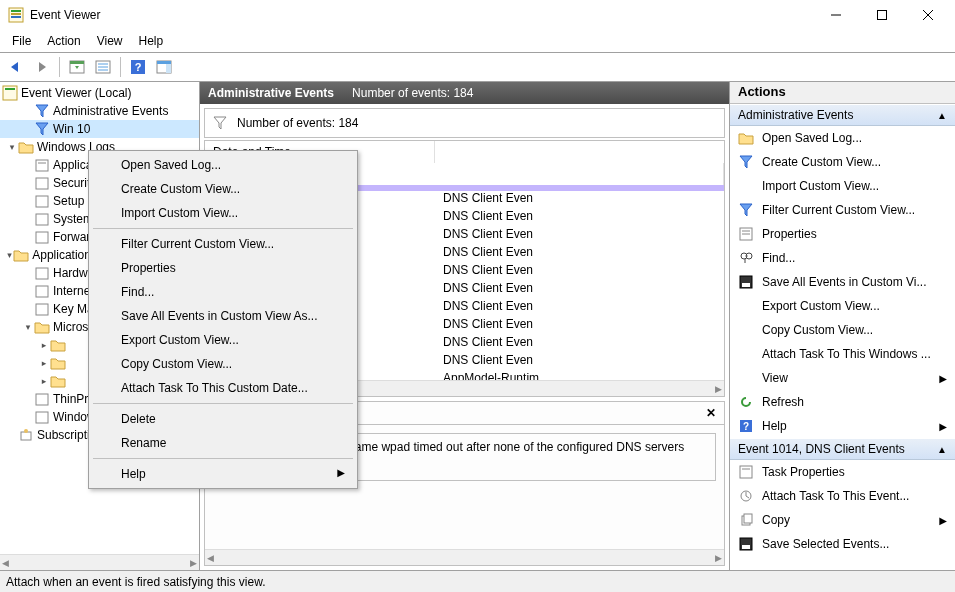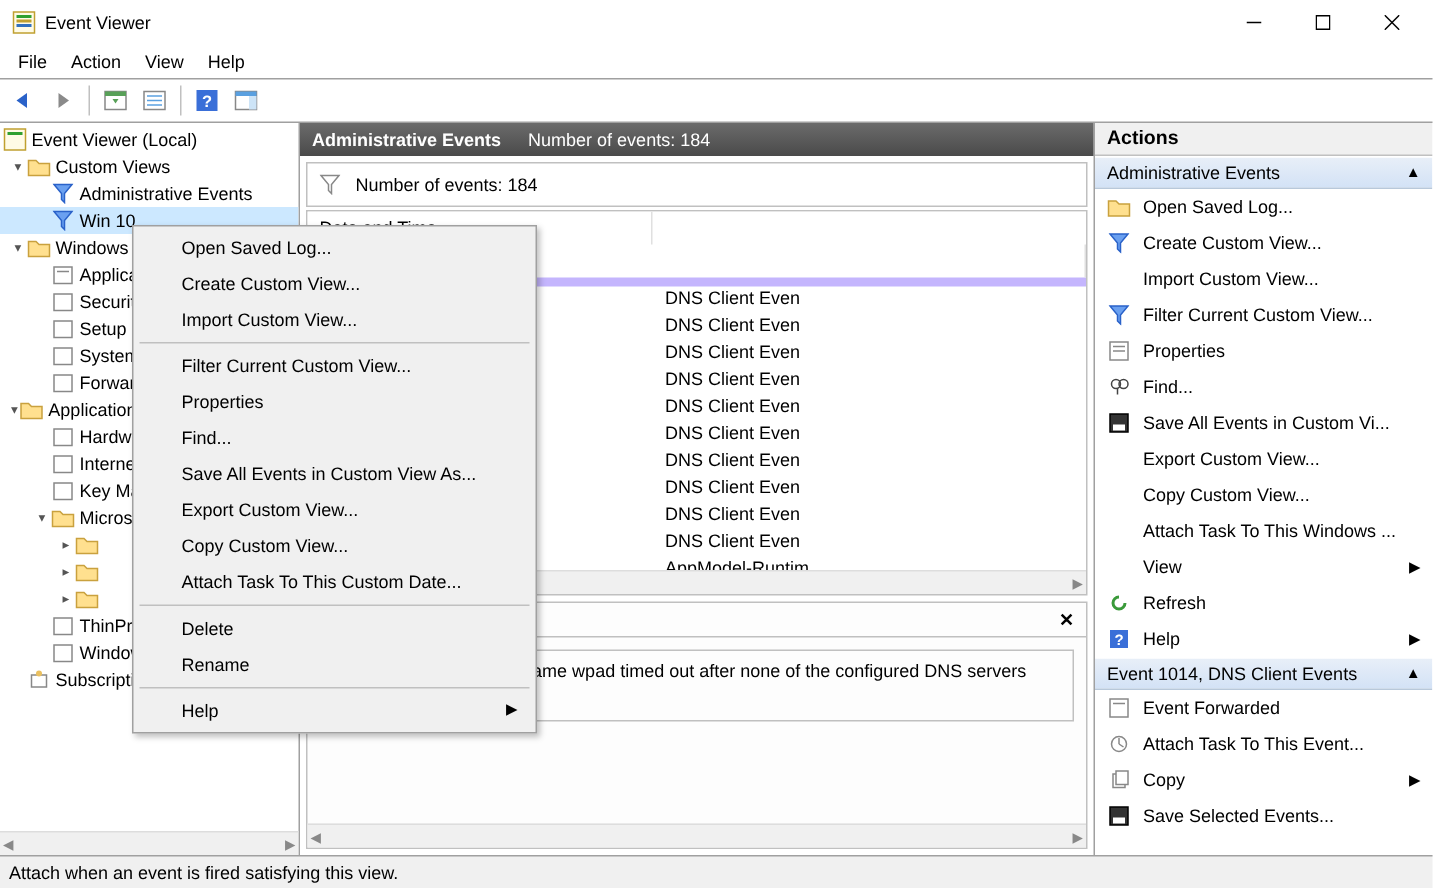--- a/index.html
+++ b/index.html
@@ -169,29 +169,20 @@
     <div class="tree">
       <div class="tree-row" style="padding-left:2px;">
         <span class="tree-icon">
             <svg width="16" height="16">
               <rect x="1" y="1" width="14" height="14" fill="#fffbe6" stroke="#c0a030"></rect>
               <rect x="3" y="3" width="10" height="2" fill="#30a030"></rect>
             </svg>
           </span>
         <span class="tree-label">Event Viewer (Local)</span>
       </div>
-      <div class="tree-row" style="padding-left:6px;">
-        <span class="tri open"></span>
-        <span class="tree-icon">
-            <svg width="16" height="14">
-              <path d="M1 3h5l2 2h7v8H1z" fill="#ffe08f" stroke="#c9a13e"></path>
-            </svg>
-          </span>
-        <span class="tree-label">Custom Views</span>
-      </div>
       <div class="tree-row" style="padding-left:34px;">
         <span class="tree-icon">
             <svg width="14" height="14">
               <polygon points="1,1 13,1 8,7 8,13 6,11 6,7" fill="#6aa0f0" stroke="#2a62c9"></polygon>
             </svg>
           </span>
         <span class="tree-label">Administrative Events</span>
       </div>
       <div class="tree-row selected" style="padding-left:34px;">
         <span class="tree-icon">
@@ -539,21 +530,21 @@
         <span style="font-size:10px;">▲</span>
       </div>
       <div id="actions2">
           <div class="actions-item">
             <span class="aicon">
               <svg width="14" height="14">
                 <rect x="1" y="1" width="12" height="12" fill="#fff" stroke="#888"></rect>
                 <line x1="3" y1="4" x2="11" y2="4" stroke="#888"></line>
               </svg>
             </span>
-            <span>Event Forwarded</span>
+            <span>Task Properties</span>
           </div>
           <div class="actions-item">
             <span class="aicon">
               <svg width="14" height="14">
                 <circle cx="7" cy="7" r="5" fill="#fff" stroke="#888"></circle>
                 <line x1="7" y1="7" x2="7" y2="3" stroke="#888"></line>
                 <line x1="7" y1="7" x2="10" y2="9" stroke="#888"></line>
               </svg>
             </span>
             <span>Attach Task To This Event...</span>

